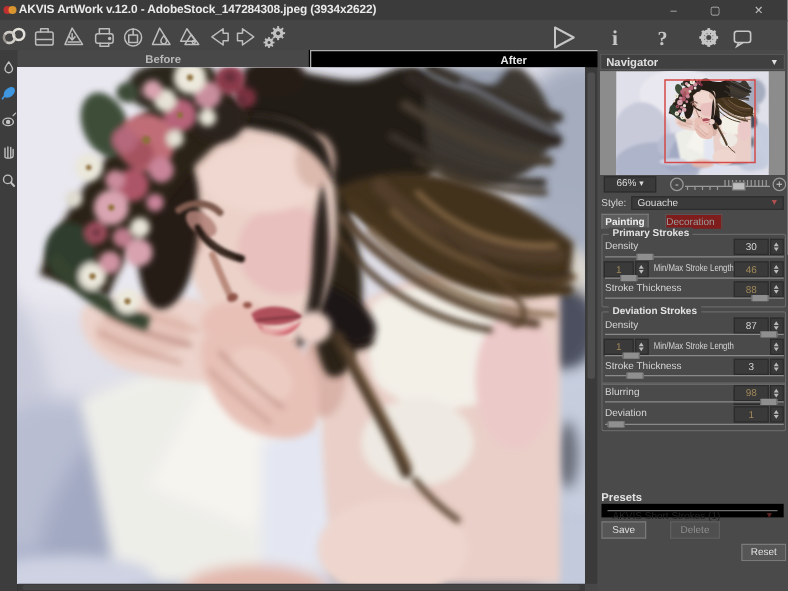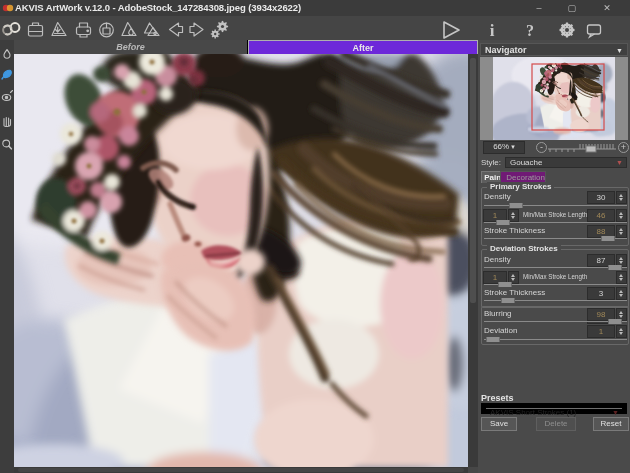--- a/index.html
+++ b/index.html
@@ -9,22 +9,22 @@
   .abs{position:absolute;}
   
   #titlebar{left:0;top:0;width:630px;height:16px;background:#3b3b3b;border-bottom:1px solid #333;}
   #title-text{left:15px;top:2px;font-size:9.5px;font-weight:bold;color:#eaeaea;letter-spacing:-0.1px;}
   .winbtn{top:3px;width:10px;height:10px;color:#bdbdbd;font-size:9px;line-height:10px;text-align:center;}
   
   #toolbar{left:0;top:16px;width:630px;height:24px;background:#454545;}
   
   #tabbar{left:14px;top:40px;width:464px;height:14px;background:#454545;}
   .tab{position:absolute;top:0;height:14px;text-align:center;font-size:9px;font-weight:bold;line-height:14px;}
-  #tab-before{left:0;width:233px;color:#b9b9b9;background:#484848;border-right:1px solid #000000;font-style:italic;}
-  #tab-after{left:234px;width:228px;color:#e8e8e8;background:#6d28d9;border:1px solid #aeaeae;border-bottom:none;height:13px;}
+  #tab-before{left:0;width:233px;color:#b9b9b9;background:#484848;border-right:1px solid #000000;}
+  #tab-after{left:234px;width:228px;color:#e8e8e8;background:#000000;border:1px solid #aeaeae;border-bottom:none;height:13px;padding-left:48px;}
   
   #lefttools{left:0;top:40px;width:14px;height:433px;background:#3d3d3d;border-right:1px solid #2e2e2e;}
   
   #canvas{left:14px;top:54px;width:454px;height:413px;background:#dfe1ec;}
   #vscroll{left:468px;top:54px;width:10px;height:413px;background:#3a3a3a;}
   #vthumb{left:470px;top:58px;width:6px;height:245px;background:#4e4e4e;border-radius:2px;}
   #hscroll{left:14px;top:467px;width:454px;height:6px;background:#3a3a3a;}
   #hthumb{left:18px;top:468px;width:446px;height:4px;background:#454545;border-radius:2px;}
   
   #rightpanel{left:478px;top:40px;width:152px;height:433px;background:#4a4a4a;}
@@ -402,21 +402,21 @@
         <line x1="62" y1="4" x2="62" y2="9"></line>
         <line x1="65" y1="4" x2="65" y2="9"></line>
     </g>
     <rect x="38" y="6" width="10" height="6" fill="#bdbdbd" stroke="#777"></rect>
   </svg>
 
   <div class="abs lbl" style="left:481px;top:158px;">Style:</div>
   <div class="abs combo" style="left:505px;top:157px;width:122px;height:11px;padding-left:4px;box-sizing:border-box;">Gouache<span style="float:right;margin-right:3px;font-size:7px;color:#b05050;">▼</span></div>
 
   <div class="abs" style="left:481px;top:171px;width:36px;height:11px;background:#5d5d5d;border:1px solid #777;border-bottom:none;color:#efefef;font-size:8px;font-weight:bold;text-align:center;line-height:11px;">Painting</div>
-  <div class="abs" style="left:500px;top:171px;width:44px;height:11px;background:#701a75;border:1px solid #555;border-bottom:none;color:#9b9b9b;font-size:8px;text-align:right;line-height:11px;">Decoration</div>
+  <div class="abs" style="left:532px;top:171px;width:44px;height:11px;background:#7f1d1d;border:1px solid #555;border-bottom:none;color:#9b9b9b;font-size:8px;text-align:left;line-height:11px;">Decoration</div>
 
   <div class="abs gbox" style="left:481px;top:187px;width:146px;height:57px;"></div>
   <div class="abs grouplbl" style="left:487px;top:182px;">Primary Strokes</div>
   <div class="abs lbl" style="left:484px;top:192px;">Density</div>
   <div class="abs valbox" style="left:587px;top:191px;">30</div>
   <div class="abs spin" style="left:616px;top:191px;"></div>
   <div class="abs slider" style="left:484px;top:205px;width:143px;">
       <span class="sthumb" style="left:25px;"></span>
     </div>
   <div class="abs valbox" style="left:483px;top:209px;width:22px;color:#a08858;">1</div>
@@ -468,14 +468,14 @@
   <div class="abs valbox" style="left:587px;top:325px;color:#a08858;">1</div>
   <div class="abs spin" style="left:616px;top:325px;"></div>
   <div class="abs slider" style="left:484px;top:339px;width:143px;">
       <span class="sthumb" style="left:2px;"></span>
     </div>
 
   <div class="abs" style="left:481px;top:393px;width:146px;font-size:9px;font-weight:bold;color:#e3e3e3;border-bottom:1px solid #5a5a5a;padding-bottom:1px;">Presets</div>
   <div class="abs" style="left:481px;top:403px;width:146px;height:11px;background:#6e6e6e;border:5px solid #000000;color:#222;font-size:8px;line-height:10px;padding-left:4px;box-sizing:border-box;">AKVIS Short Strokes (1)<span style="float:right;margin-right:3px;font-size:7px;color:#5a2020;">▼</span></div>
   <div class="abs btn" style="left:481px;top:417px;width:34px;">Save</div>
   <div class="abs btn" style="left:536px;top:417px;width:38px;color:#8f8f8f;background:#4f4f4f;border-color:#5f5f5f;">Delete</div>
-  <div class="abs btn" style="left:593px;top:417px;width:34px;">Reset</div>
+  <div class="abs btn" style="left:593px;top:435px;width:34px;">Reset</div>
 </div>
 
 </body></html>

